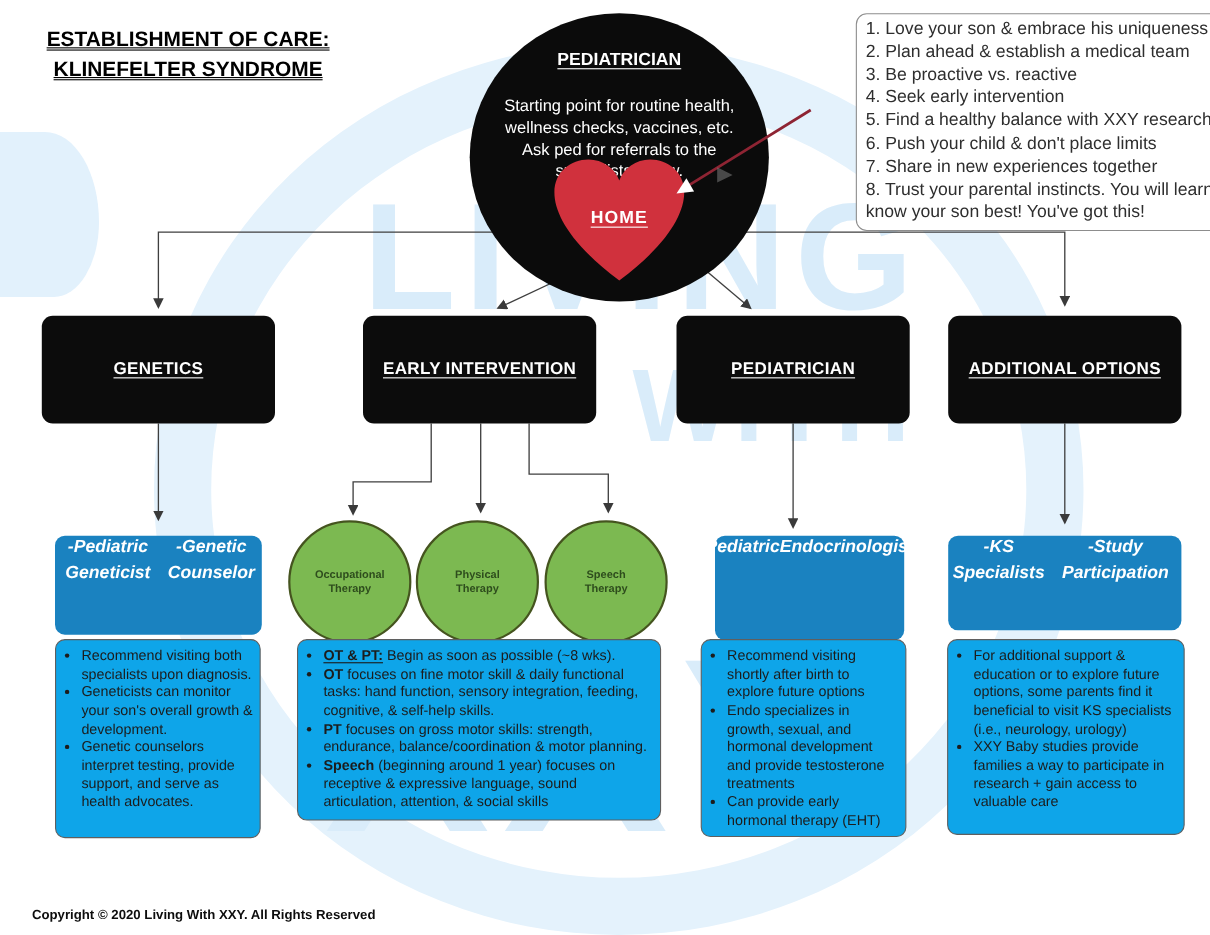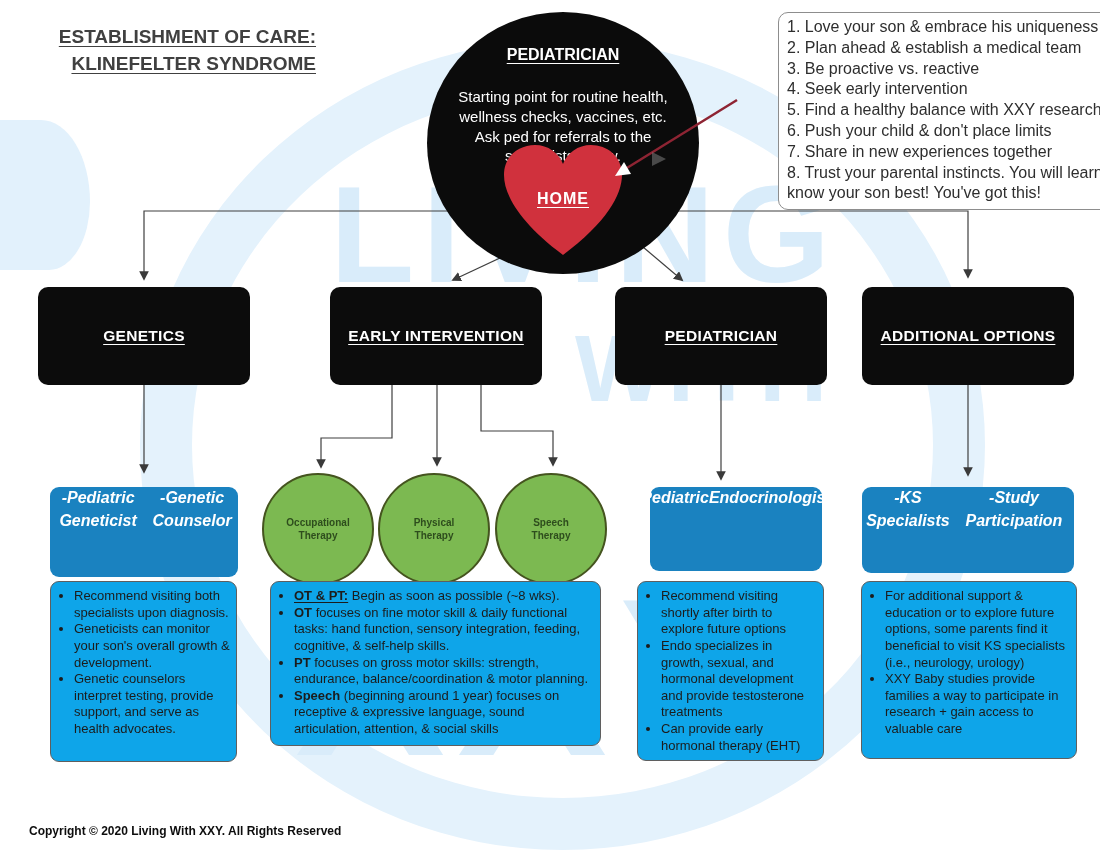--- a/index.html
+++ b/index.html
@@ -15,22 +15,22 @@
   .wm-with{left:575px;top:322px;font-size:94px;letter-spacing:4px;}
   .wm-xxy{left:295px;top:565px;font-size:225px;letter-spacing:12px;}
   .wm-blob1{left:880px;top:55px;width:180px;height:110px;background:#ddeefb;border-radius:45% 55% 60% 40%;}
   .wm-blob2{left:0px;top:120px;width:90px;height:150px;background:#e2f1fc;border-radius:0 60% 50% 0;}
 
   
   svg.layer{position:absolute;left:0;top:0;z-index:1;pointer-events:none;}
   svg.layer-top{z-index:3;}
 
   
-  .title{position:absolute;left:26px;top:24px;width:290px;text-align:right;z-index:2;
-         font-weight:bold;font-size:19px;line-height:1.4;color:#404040;}
+  .title{position:absolute;left:26px;top:24px;width:290px;text-align:center;z-index:2;
+         font-weight:bold;font-size:19px;line-height:1.4;color:#000000;text-decoration:underline;}
   .title span{display:block;text-decoration:underline;text-underline-offset:3px;}
 
   
   .ped-circle{position:absolute;left:427px;top:12px;width:272px;height:262px;background:#0b0b0b;
               border-radius:50%;color:#fff;text-align:center;z-index:2;}
   .ped-heading{margin-top:34px;font-weight:bold;font-size:16px;text-decoration:underline;text-underline-offset:3px;}
   .ped-desc{margin:23px 22px 0;font-size:15px;line-height:1.32;}
   .heart-wrap{position:absolute;left:50%;transform:translateX(-50%);top:128px;width:130px;height:122px;}
   .home-label{position:absolute;left:50%;top:50px;transform:translateX(-50%);
               font-weight:bold;font-size:16px;text-decoration:underline;text-underline-offset:3px;color:#fff;letter-spacing:1px;}
@@ -45,21 +45,21 @@
             color:#fff;display:flex;align-items:center;justify-content:center;z-index:2;
             font-weight:bold;font-size:15.5px;letter-spacing:.3px;}
   .spec-box span{text-decoration:underline;text-underline-offset:3px;}
   .spec-genetics{left:38px;} .spec-ei{left:330px;} .spec-endo{left:615px;} .spec-addl{left:862px;}
 
   
   .blue-box{position:absolute;background:#1a82c0;border-radius:9px;color:#fff;z-index:2;
             font-weight:bold;font-style:italic;font-size:16px;line-height:1.42;text-align:center;
             display:flex;justify-content:center;}
   .blue-genetics{left:50px;top:487px;width:188px;height:90px;}
-  .blue-endo{left:650px;top:487px;width:172px;height:84px;}
+  .blue-endo{left:650px;top:487px;width:172px;height:95px;}
   .blue-addl{left:862px;top:487px;width:212px;height:86px;}
 
   
   .therapy{position:absolute;top:473px;width:112px;height:112px;border-radius:50%;z-index:2;
            background:#7cb951;border:2px solid #45541f;box-sizing:border-box;color:#2e4d1d;
            font-weight:bold;font-size:10px;line-height:1.3;text-align:center;
            display:flex;flex-direction:column;align-items:center;justify-content:center;}
   .therapy-ot{left:262px;} .therapy-pt{left:378px;} .therapy-sp{left:495px;}
 
   

